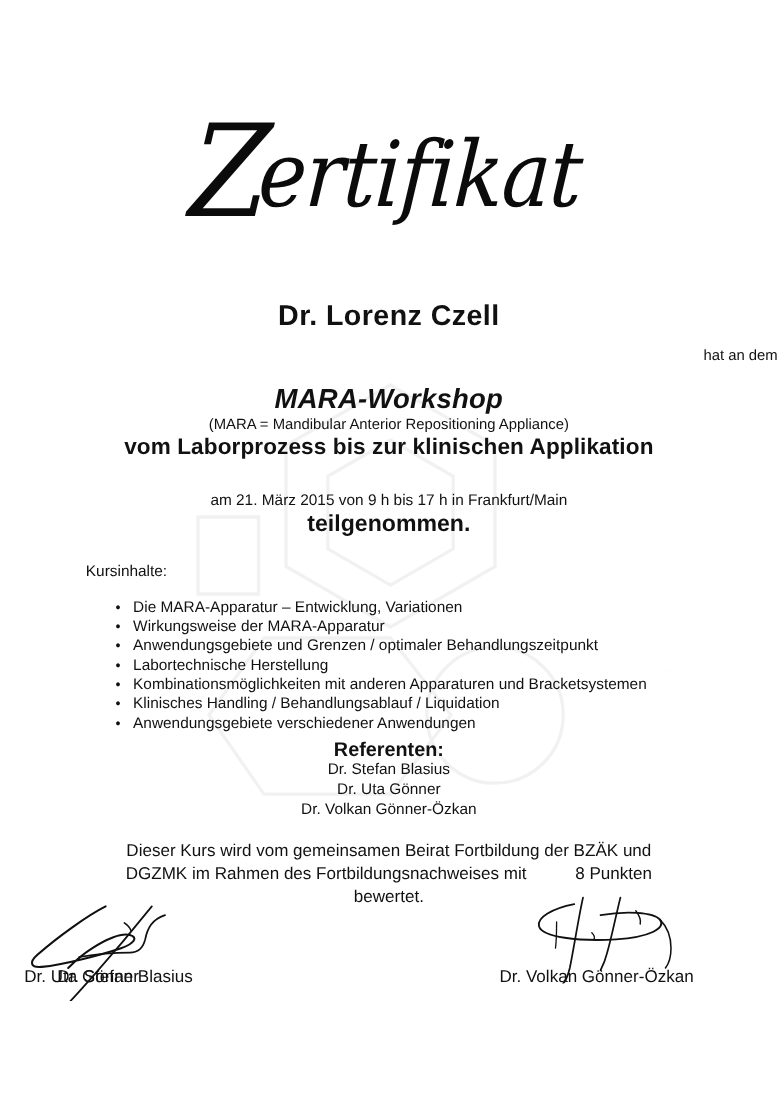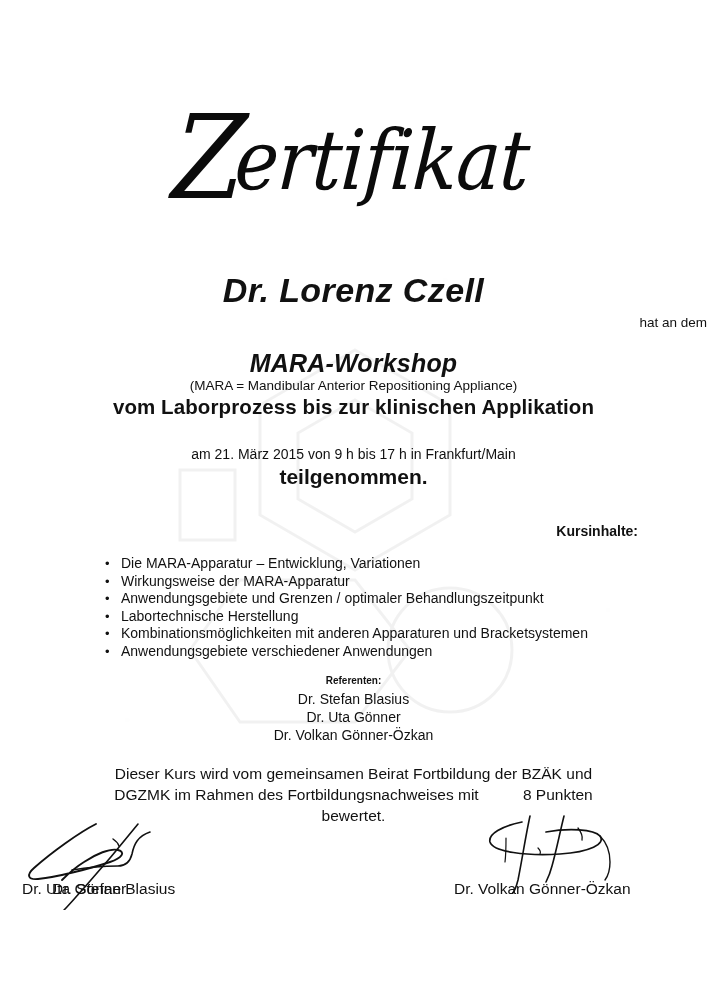--- a/index.html
+++ b/index.html
@@ -61,24 +61,23 @@
   #title .cap {
     font-size: 104px;
     line-height: 0;
     vertical-align: -8px;
     letter-spacing: -10px;
   }
 
   
   #recipient {
     top: 271px;
-    font-size: 34px;
+    font-size: 26px;
     font-weight: bold;
     letter-spacing: 0.4px;
-    font-style: italic;
   }
   #hat-an-dem {
     top: 315px;
     font-size: 13.5px;
     font-weight: normal;
     text-align: right;
   }
 
   
   #course-title {
@@ -113,23 +112,22 @@
 
   
   #contents {
     left: 78px;
     top: 511px;
     width: 560px;
     text-align: left;
   }
   #contents-heading {
     font-size: 14px;
-    font-weight: bold;
-    margin: 12px 0 6px 0;
-    text-align: right;
+    font-weight: normal;
+    margin: 0 0 6px 0;
   }
   #contents-list {
     margin: 16px;
     padding: 0 0 0 27px;
     list-style: none;
   }
   #contents-list li {
     position: relative;
     font-size: 14px;
     line-height: 17.6px;
@@ -139,21 +137,21 @@
     content: "\2022";
     position: absolute;
     left: -16px;
     top: 0;
     font-size: 13px;
   }
 
   
   #referees { top: 672px; }
   #referees .ref-heading {
-    font-size: 10px;
+    font-size: 18px;
     font-weight: bold;
     line-height: 18px;
   }
   #referees .ref-name {
     font-size: 14px;
     font-weight: normal;
     line-height: 18px;
   }
 
   
@@ -226,20 +224,21 @@
   <div class="abs ctr" id="participated">teilgenommen.</div>
 
   <div class="abs" id="contents">
     <div id="contents-heading">Kursinhalte:</div>
     <ul id="contents-list">
       <li>Die MARA-Apparatur – Entwicklung, Variationen</li>
       <li>Wirkungsweise der MARA-Apparatur</li>
       <li>Anwendungsgebiete und Grenzen / optimaler Behandlungszeitpunkt</li>
       <li>Labortechnische Herstellung</li>
       <li>Kombinationsmöglichkeiten mit anderen Apparaturen und Bracketsystemen</li>
+      <li>Klinisches Handling / Behandlungsablauf / Liquidation</li>
       <li>Anwendungsgebiete verschiedener Anwendungen</li>
     </ul>
   </div>
 
   <div class="abs ctr" id="referees">
     <div class="ref-heading">Referenten:</div>
     <div class="ref-name">Dr. Stefan Blasius</div>
     <div class="ref-name">Dr. Uta Gönner</div>
     <div class="ref-name">Dr. Volkan Gönner-Özkan</div>
   </div>

